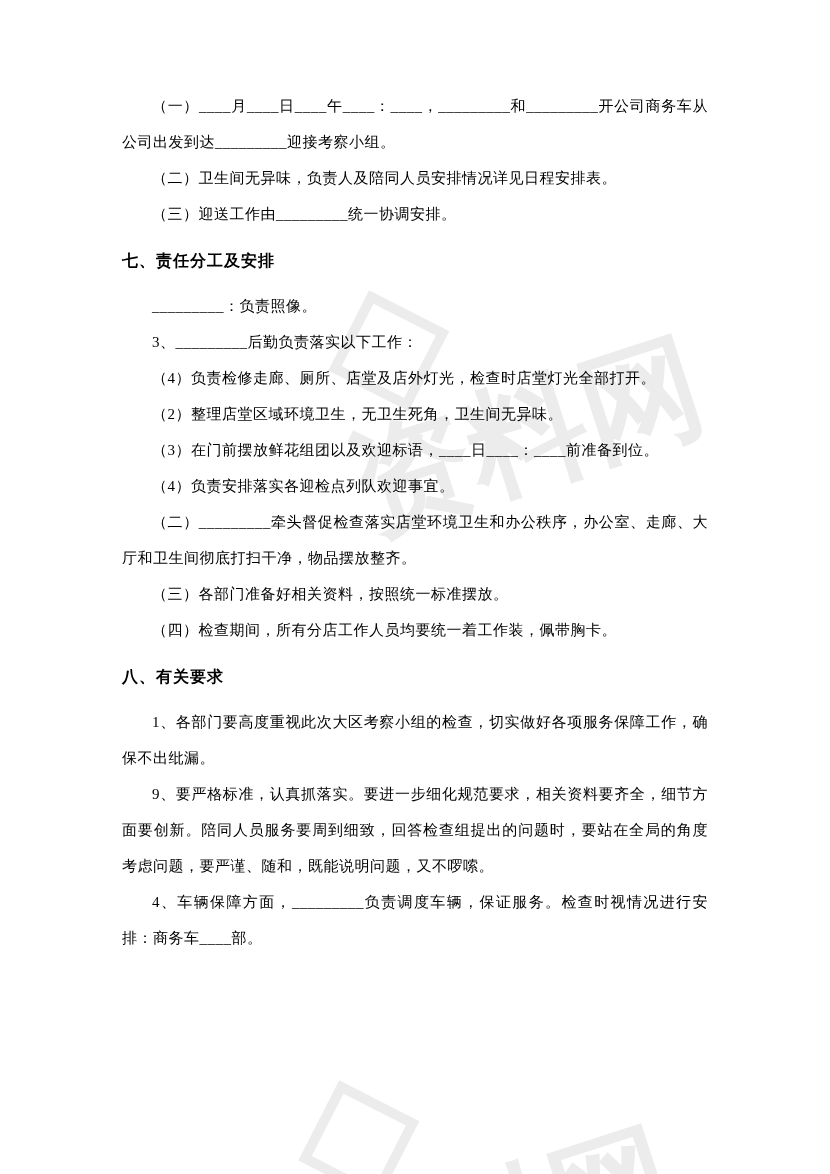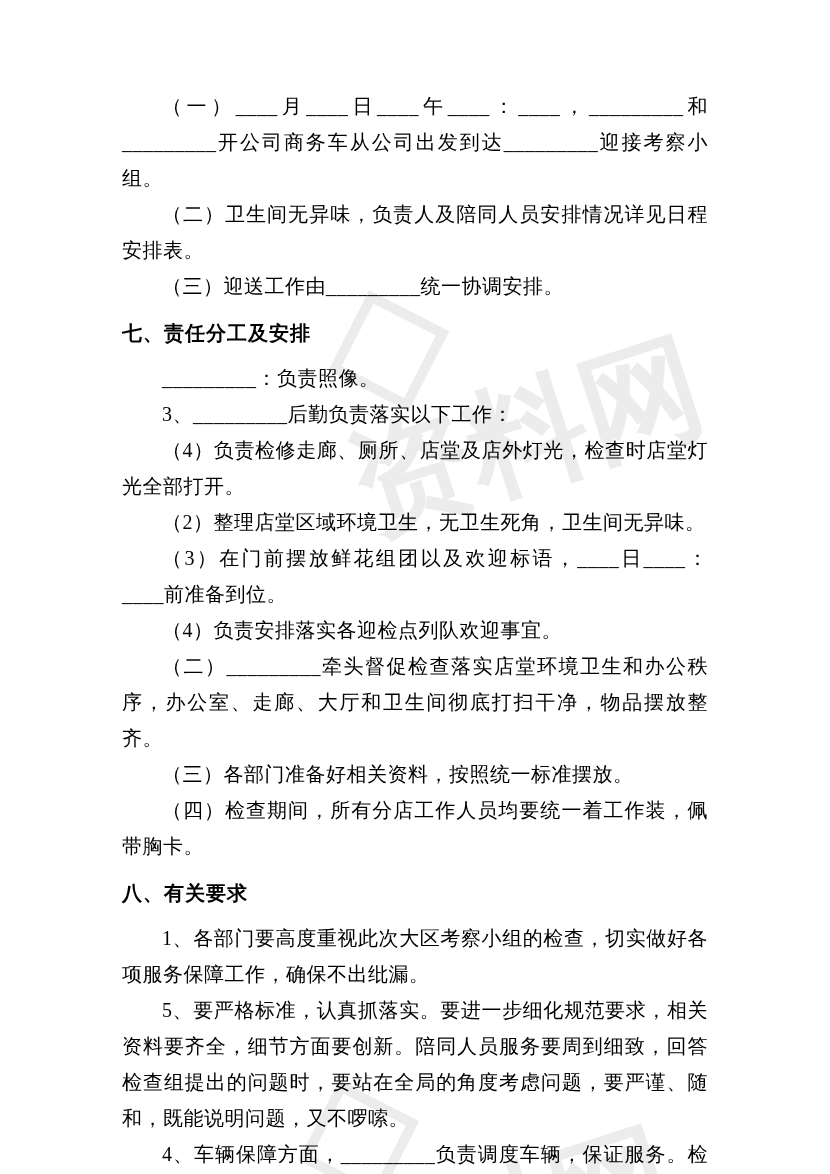--- a/index.html
+++ b/index.html
@@ -22,31 +22,31 @@
     background: #ffffff;
     box-sizing: border-box;
     padding: 88px 122px 60px 122px;
     z-index: 1;
   }
   .content {
     position: relative;
     z-index: 2;
   }
   .para {
-    font-size: 20px;
+    font-size: 15px;
     line-height: 36px;
     text-indent: 2em;
     text-align: justify;
     margin: 0;
     letter-spacing: 0.5px;
   }
   .heading {
     font-family: "Liberation Sans", "DejaVu Sans", sans-serif;
     font-weight: bold;
-    font-size: 20px;
+    font-size: 16px;
     line-height: 30px;
     margin: 14px 0 12px 0;
     text-indent: 0;
     letter-spacing: 1px;
   }
   .watermark {
     position: absolute;
     z-index: 0;
     color: rgba(170, 170, 170, 0.22);
     font-family: "Liberation Sans", "DejaVu Sans", sans-serif;
@@ -96,17 +96,17 @@
     <p class="para">3、_________后勤负责落实以下工作：</p>
     <p class="para">（4）负责检修走廊、厕所、店堂及店外灯光，检查时店堂灯光全部打开。</p>
     <p class="para">（2）整理店堂区域环境卫生，无卫生死角，卫生间无异味。</p>
     <p class="para">（3）在门前摆放鲜花组团以及欢迎标语，____日____：____前准备到位。</p>
     <p class="para">（4）负责安排落实各迎检点列队欢迎事宜。</p>
     <p class="para">（二）_________牵头督促检查落实店堂环境卫生和办公秩序，办公室、走廊、大厅和卫生间彻底打扫干净，物品摆放整齐。</p>
     <p class="para">（三）各部门准备好相关资料，按照统一标准摆放。</p>
     <p class="para">（四）检查期间，所有分店工作人员均要统一着工作装，佩带胸卡。</p>
     <h2 class="heading">八、有关要求</h2>
     <p class="para">1、各部门要高度重视此次大区考察小组的检查，切实做好各项服务保障工作，确保不出纰漏。</p>
-    <p class="para">5、要严格标准，认真抓落实。要进一步细化规范要求，相关资料要齐全，细节方面要创新。陪同人员服务要周到细致，回答检查组提出的问题时，要站在全局的角度考虑问题，要严谨、随和，既能说明问题，又不啰嗦。</p>
+    <p class="para">9、要严格标准，认真抓落实。要进一步细化规范要求，相关资料要齐全，细节方面要创新。陪同人员服务要周到细致，回答检查组提出的问题时，要站在全局的角度考虑问题，要严谨、随和，既能说明问题，又不啰嗦。</p>
     <p class="para">4、车辆保障方面，_________负责调度车辆，保证服务。检查时视情况进行安排：商务车____部。</p>
   </div>
 
 </div>
 
 </body></html>

